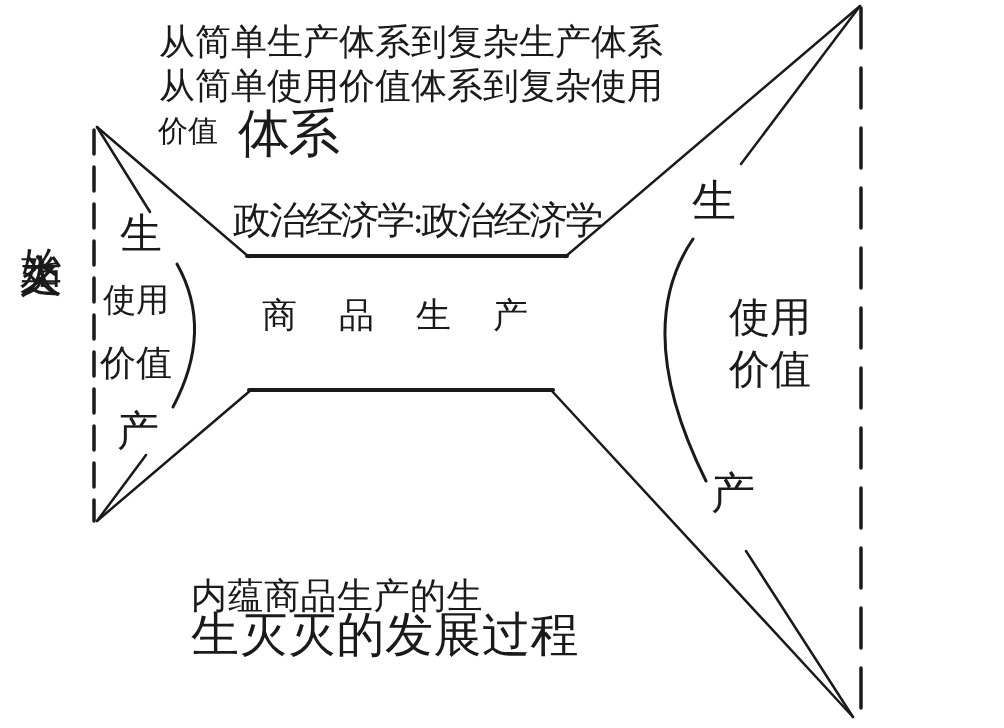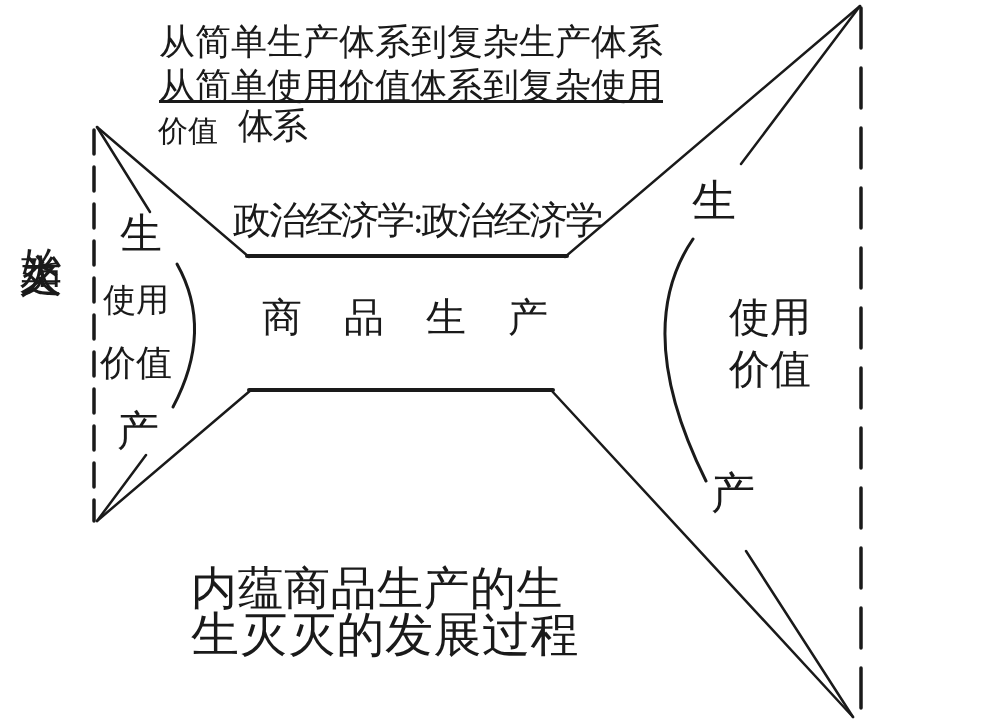--- a/index.html
+++ b/index.html
@@ -28,41 +28,41 @@
     white-space: nowrap;
     line-height: 1;
     color: #1a1a1a;
   }
   .vert {
     writing-mode: vertical-rl;
     text-orientation: upright;
   }
   
   .top-line1 { left: 159px; top: 24px;  font-size: 36px; letter-spacing: 0px; }
-  .top-line2 { left: 159px; top: 68px;  font-size: 36px; letter-spacing: 0px; text-decoration: underline; }
+  .top-line2 { left: 159px; top: 68px;  font-size: 36px; letter-spacing: 0px; }
   .top-line3-small { left: 158px; top: 116px; font-size: 30px; }
-  .top-line3-rest  { left: 238px; top: 108px; font-size: 36px; letter-spacing: -2px; }
+  .top-line3-rest  { left: 238px; top: 108px; font-size: 52px; letter-spacing: -2px; }
   
   .band-label { left: 233px; top: 201px; font-size: 38px; letter-spacing: -2px; }
-  .main-label { left: 262px; top: 298px; font-size: 40px; letter-spacing: 42px; }
+  .main-label { left: 262px; top: 298px; font-size: 35px; letter-spacing: 42px; }
   
   .left-axis  { left: 20px;  top: 224px; font-size: 42px; letter-spacing: -3px; }
   .right-axis { left: 897px; top: 226px; font-size: 49px; letter-spacing: 2px; }
   
   .lg-top  { left: 120px; top: 213px; font-size: 42px; }
   .lg-mid1 { left: 103px; top: 284px; font-size: 33px; }
   .lg-mid2 { left: 100px; top: 345px; font-size: 36px; }
   .lg-bot  { left: 117px; top: 410px; font-size: 42px; }
   
   .rg-top  { left: 692px; top: 180px; font-size: 44px; }
   .rg-mid1 { left: 729px; top: 297px; font-size: 41px; }
   .rg-mid2 { left: 729px; top: 349px; font-size: 41px; }
   .rg-bot  { left: 711px; top: 472px; font-size: 44px; }
   
-  .bottom-line1 { left: 191px; top: 566px; font-size: 46px; letter-spacing: 0.5px; }
+  .bottom-line1 { left: 191px; top: 578px; font-size: 36px; letter-spacing: 0.5px; }
   .bottom-line2 { left: 191px; top: 611px; font-size: 48px; letter-spacing: 0.5px; }
 </style>
 </head>
 <body>
 
 <div class="canvas">
 
   <svg class="lineart" viewBox="0 0 1004 728" xmlns="http://www.w3.org/2000/svg" fill="none" stroke-linecap="round" stroke-linejoin="round">
 
     <path d="M94 130 L94 521" stroke-width="3.5" stroke-dasharray="24 13" stroke="#1a1a1a"></path>

